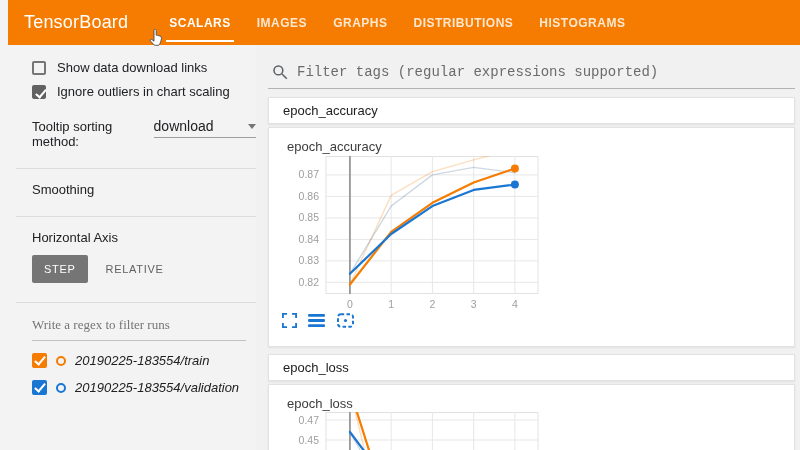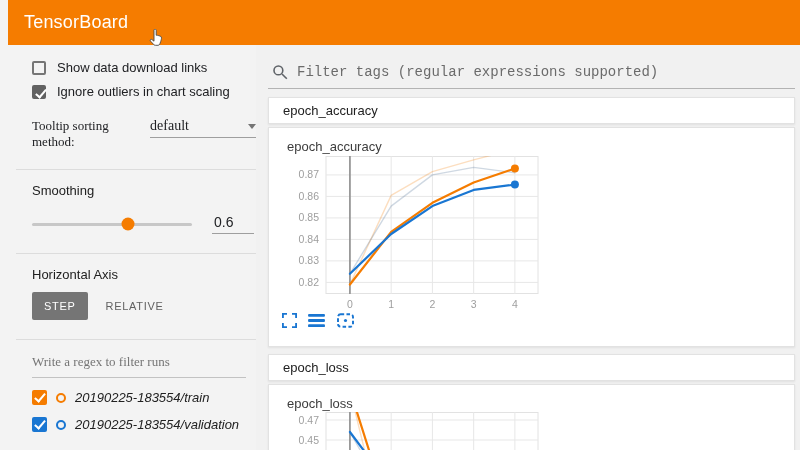--- a/index.html
+++ b/index.html
@@ -37,21 +37,21 @@
   .cb-row.second { margin-top:9px; }
   .cb {
     position:relative; width:14px; height:14px; flex:none;
     border:2px solid #757575; border-radius:2px; background:transparent;
   }
   .cb.checked { background:#616161; border-color:#616161; }
   .cb.checked::after {
     content:''; position:absolute; left:4px; top:0px; width:4px; height:9px;
     border:solid #fff; border-width:0 2px 2px 0; transform:rotate(40deg);
   }
-  .tooltip-row { margin:19px 16px 0; display:flex; align-items:baseline;font-family:Liberation Serif, serif; }
+  .tooltip-row { margin:19px 16px 0; display:flex; align-items:baseline; }
   .dropdown {
     display:flex; align-items:center; justify-content:space-between;
     margin-left:8px; width:118px; border-bottom:1px solid #9e9e9e;
     padding-bottom:3px; font-size:14px; cursor:pointer;
   }
   .dd-arrow {
     width:0; height:0; border-left:4px solid transparent;
     border-right:4px solid transparent; border-top:5px solid #757575;
   }
   .hdivider { border:none; border-top:1px solid #dcdcdc; margin:19px 0 0; }
@@ -115,20 +115,37 @@
   .chart-icons { position:absolute; left:13px; top:185px; display:flex; align-items:center; gap:11px; }
   .chart-icons span { display:flex; cursor:pointer; }
 </style>
 </head>
 <body>
 
 <div class="app">
 
   <div class="header" style="background: rgb(245, 124, 0);">
     <div class="app-title">TensorBoard</div>
+    <div class="tabbar">
+      <div class="tab active">
+          <span>SCALARS</span>
+        </div>
+      <div class="tab">
+          <span>IMAGES</span>
+        </div>
+      <div class="tab">
+          <span>GRAPHS</span>
+        </div>
+      <div class="tab">
+          <span>DISTRIBUTIONS</span>
+        </div>
+      <div class="tab">
+          <span>HISTOGRAMS</span>
+        </div>
+    </div>
   </div>
 
   <div class="cursor">
     <svg width="14" height="17" viewBox="0 0 13 17">
       <path d="M4.5 1.2 C4.5 .5 5 .1 5.6 .1 C6.2 .1 6.7 .6 6.7 1.2 L6.7 6.2 L7.6 6.3 C7.6 6.3 8.3 6.4 9.4 6.7 C11 7.1 12 7.6 12 9 C12 9.7 11.6 11.3 11.2 12.6 C10.8 14 10.3 15.2 9.6 15.9 C9.3 16.2 9 16.3 8.5 16.3 L5.9 16.3 C5.3 16.3 4.9 16.2 4.5 15.8 L1 12.1 C.6 11.7 .6 11 1 10.6 C1.4 10.2 2.1 10.2 2.5 10.6 L4.5 12.2 Z" fill="#fff" stroke="#4a4a4a" stroke-width="0.9"></path>
     </svg>
   </div>
 
   <div class="sidebar">
     <div class="cb-row first">
@@ -136,35 +153,28 @@
       <span>Show data download links</span>
     </div>
     <div class="cb-row second">
       <span class="cb checked"></span>
       <span>Ignore outliers in chart scaling</span>
     </div>
 
     <div class="tooltip-row">
       <span>Tooltip sorting method:</span>
       <span class="dropdown">
-        <span>default</span>
+        <span>download</span>
         <span class="dd-arrow"></span>
       </span>
     </div>
 
     <hr class="hdivider">
 
     <div class="section-label">Smoothing</div>
-    <div class="slider-row">
-      <span class="slider-track">
-        <span class="slider-fill" style="background: rgb(245, 124, 0);"></span>
-        <span class="slider-thumb" style="background: rgb(245, 124, 0);"></span>
-      </span>
-      <span class="slider-value">0.6</span>
-    </div>
 
     <hr class="hdivider">
 
     <div class="section-label">Horizontal Axis</div>
     <div class="axis-btns">
       <span class="abtn active" style="background: rgb(117, 117, 117);">STEP</span>
       <span class="abtn">RELATIVE</span>
     </div>
 
     <hr class="hdivider">

